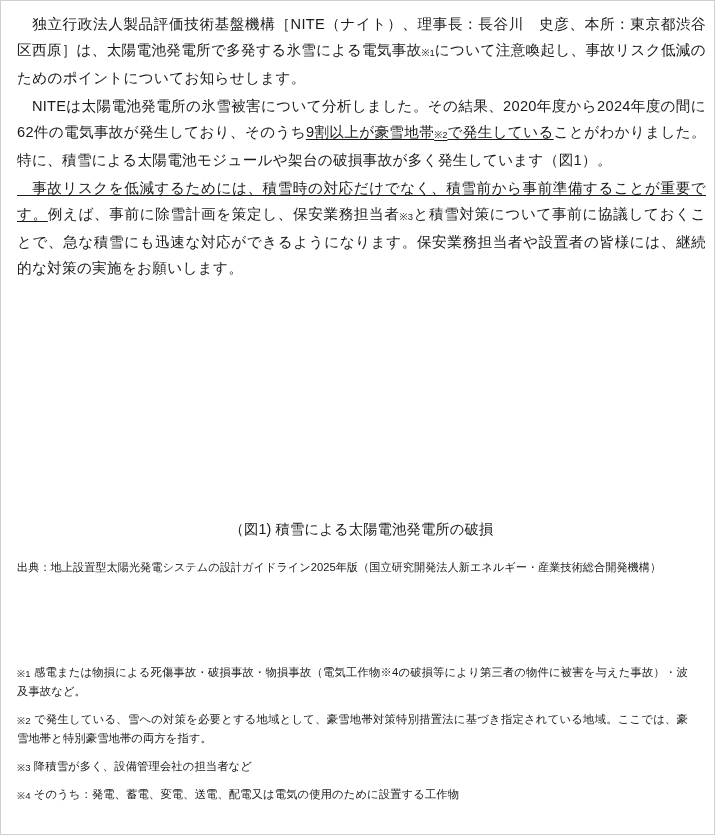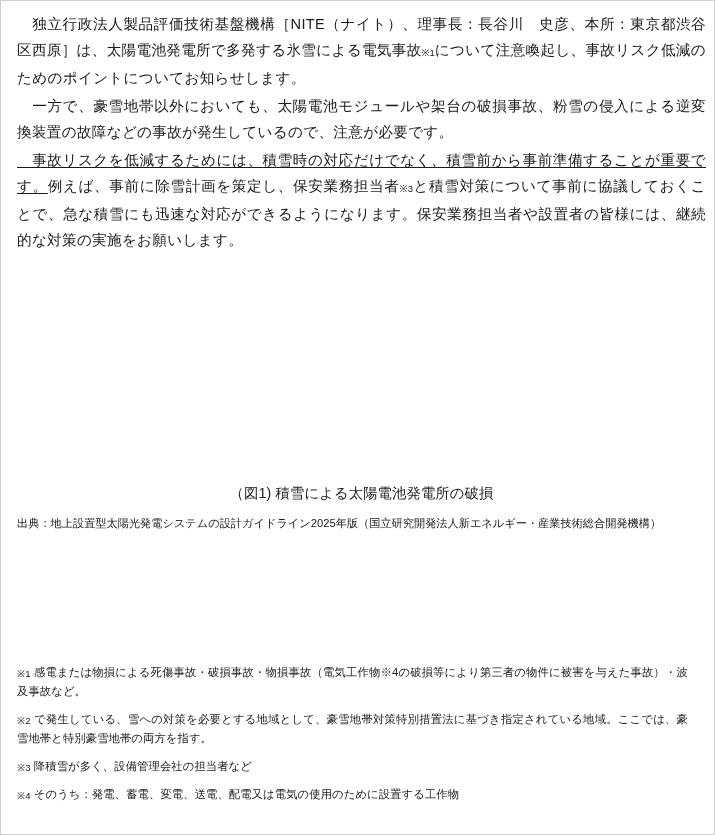--- a/index.html
+++ b/index.html
@@ -45,21 +45,21 @@
     text-decoration: underline;
     text-underline-offset: 2px;
   }
   .figure-space {
     height: 218px;
   }
   .fig-caption {
     text-align: center;
     font-size: 14.3px;
     line-height: 22px;
-    margin: 9px;
+    margin: 17px;
     letter-spacing: 0.01em;
   }
   .fig-source {
     text-align: left;
     font-size: 11.2px;
     line-height: 20px;
     margin: 2px 0 0 0;
     letter-spacing: 0;
   }
   .notes {
@@ -89,24 +89,24 @@
 <body>
 
 <div class="page">
 
   <div class="body-area">
 
     <p class="para">
       <span>　独立行政法人製品評価技術基盤機構［NITE（ナイト）、理事長：長谷川　史彦、本所：東京都渋谷区西原］は、太陽電池発電所で多発する氷雪による</span><span>電気事故</span><span class="sup">※1</span><span>について注意喚起し、事故リスク低減のためのポイントについてお知らせします。</span>
     </p>
 
+    <p class="para">
+      <span>　NITEは太陽電池発電所の氷雪被害について分析しました。その結果、2020年度から2024年度の間に62件の電気事故が発生しており、そのうち</span><span class="u">9割以上が豪雪地帯</span><span class="sup u">※2</span><span class="u">で発生している</span><span>ことがわかりました。特に、積雪による太陽電池モジュールや架台の破損事故が多く発生しています（図1）。</span>
+    </p>
 
-    <p class="para">
-      <span>　一方で、豪雪地帯以外においても、太陽電池モジュールや架台の破損事故、粉雪の侵入による逆変換装置の故障などの事故が発生しているので、注意が必要です。</span>
-    </p>
 
     <p class="para">
       <span class="u">　事故リスクを低減するためには、積雪時の対応だけでなく、積雪前から事前準備することが重要です。</span><span>例えば、事前に除雪計画を策定し、</span><span>保安業務担当者</span><span class="sup">※3</span><span>と積雪対策について事前に協議しておくことで、急な積雪にも迅速な対応ができるようになります。保安業務担当者や設置者の皆様には、継続的な対策の実施をお願いします。</span>
     </p>
 
     <div class="figure-space"></div>
 
     <p class="fig-caption">（図1) 積雪による太陽電池発電所の破損</p>
     <p class="fig-source">出典：地上設置型太陽光発電システムの設計ガイドライン2025年版（国立研究開発法人新エネルギー・産業技術総合開発機構）</p>
 

